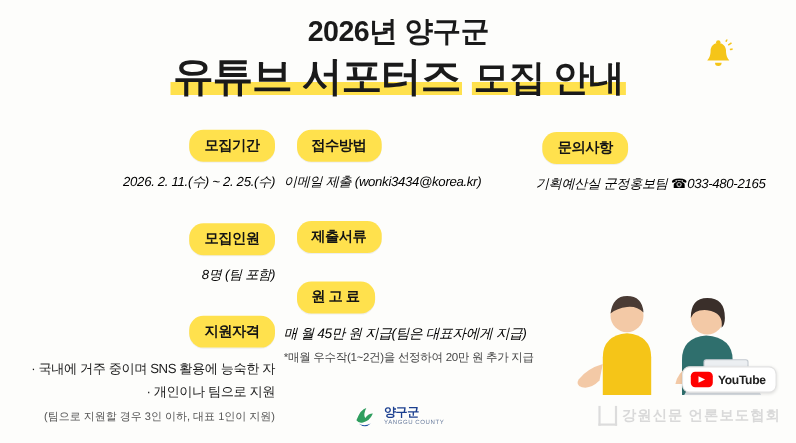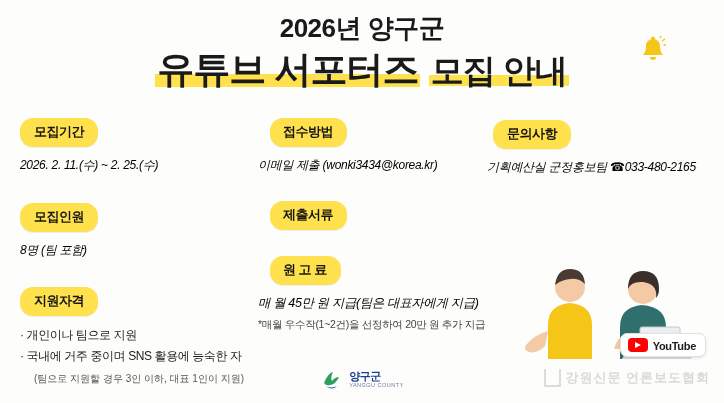--- a/index.html
+++ b/index.html
@@ -56,21 +56,21 @@
     font-size:13px;font-weight:bold;color:#141414;
     letter-spacing:-0.5px;
     box-shadow:0 1px 0 rgba(0,0,0,0.06);
   }
   .body{
     margin-top:9px;
     font-size:12px;line-height:1.55;color:#000000;letter-spacing:-0.3px;font-style:italic;
   }
 
   
-  .col-a .block{margin-bottom:28px;}
+  .col-a .block{margin-bottom:28px;text-align:right;}
   .col-b .tag{margin-left:12px;padding-left:13px;}
   .col-c .tag{margin-left:6px;}
   .col-b .body{margin-left:0;}
 
   
   .bullets{margin-top:9px;font-size:12px;line-height:1.75;letter-spacing:-0.4px;}
   .bullets div{white-space:nowrap;}
   .note{margin-top:5px;font-size:10px;color:#555;padding-left:14px;}
 
   
@@ -142,22 +142,22 @@
     </div>
 
     <div class="block">
       <span class="tag">모집인원</span>
       <div class="body">8명 (팀 포함)</div>
     </div>
 
     <div class="block">
       <span class="tag">지원자격</span>
       <div class="bullets">
+        <div>· 국내에 거주 중이며 SNS 활용에 능숙한 자</div>
         <div>· 개인이나 팀으로 지원</div>
-        <div>· 국내에 거주 중이며 SNS 활용에 능숙한 자</div>
       </div>
       <div class="note">(팀으로 지원할 경우 3인 이하, 대표 1인이 지원)</div>
     </div>
 
   </div>
 
   <div class="col col-b">
 
     <div class="block">
       <span class="tag">접수방법</span>

